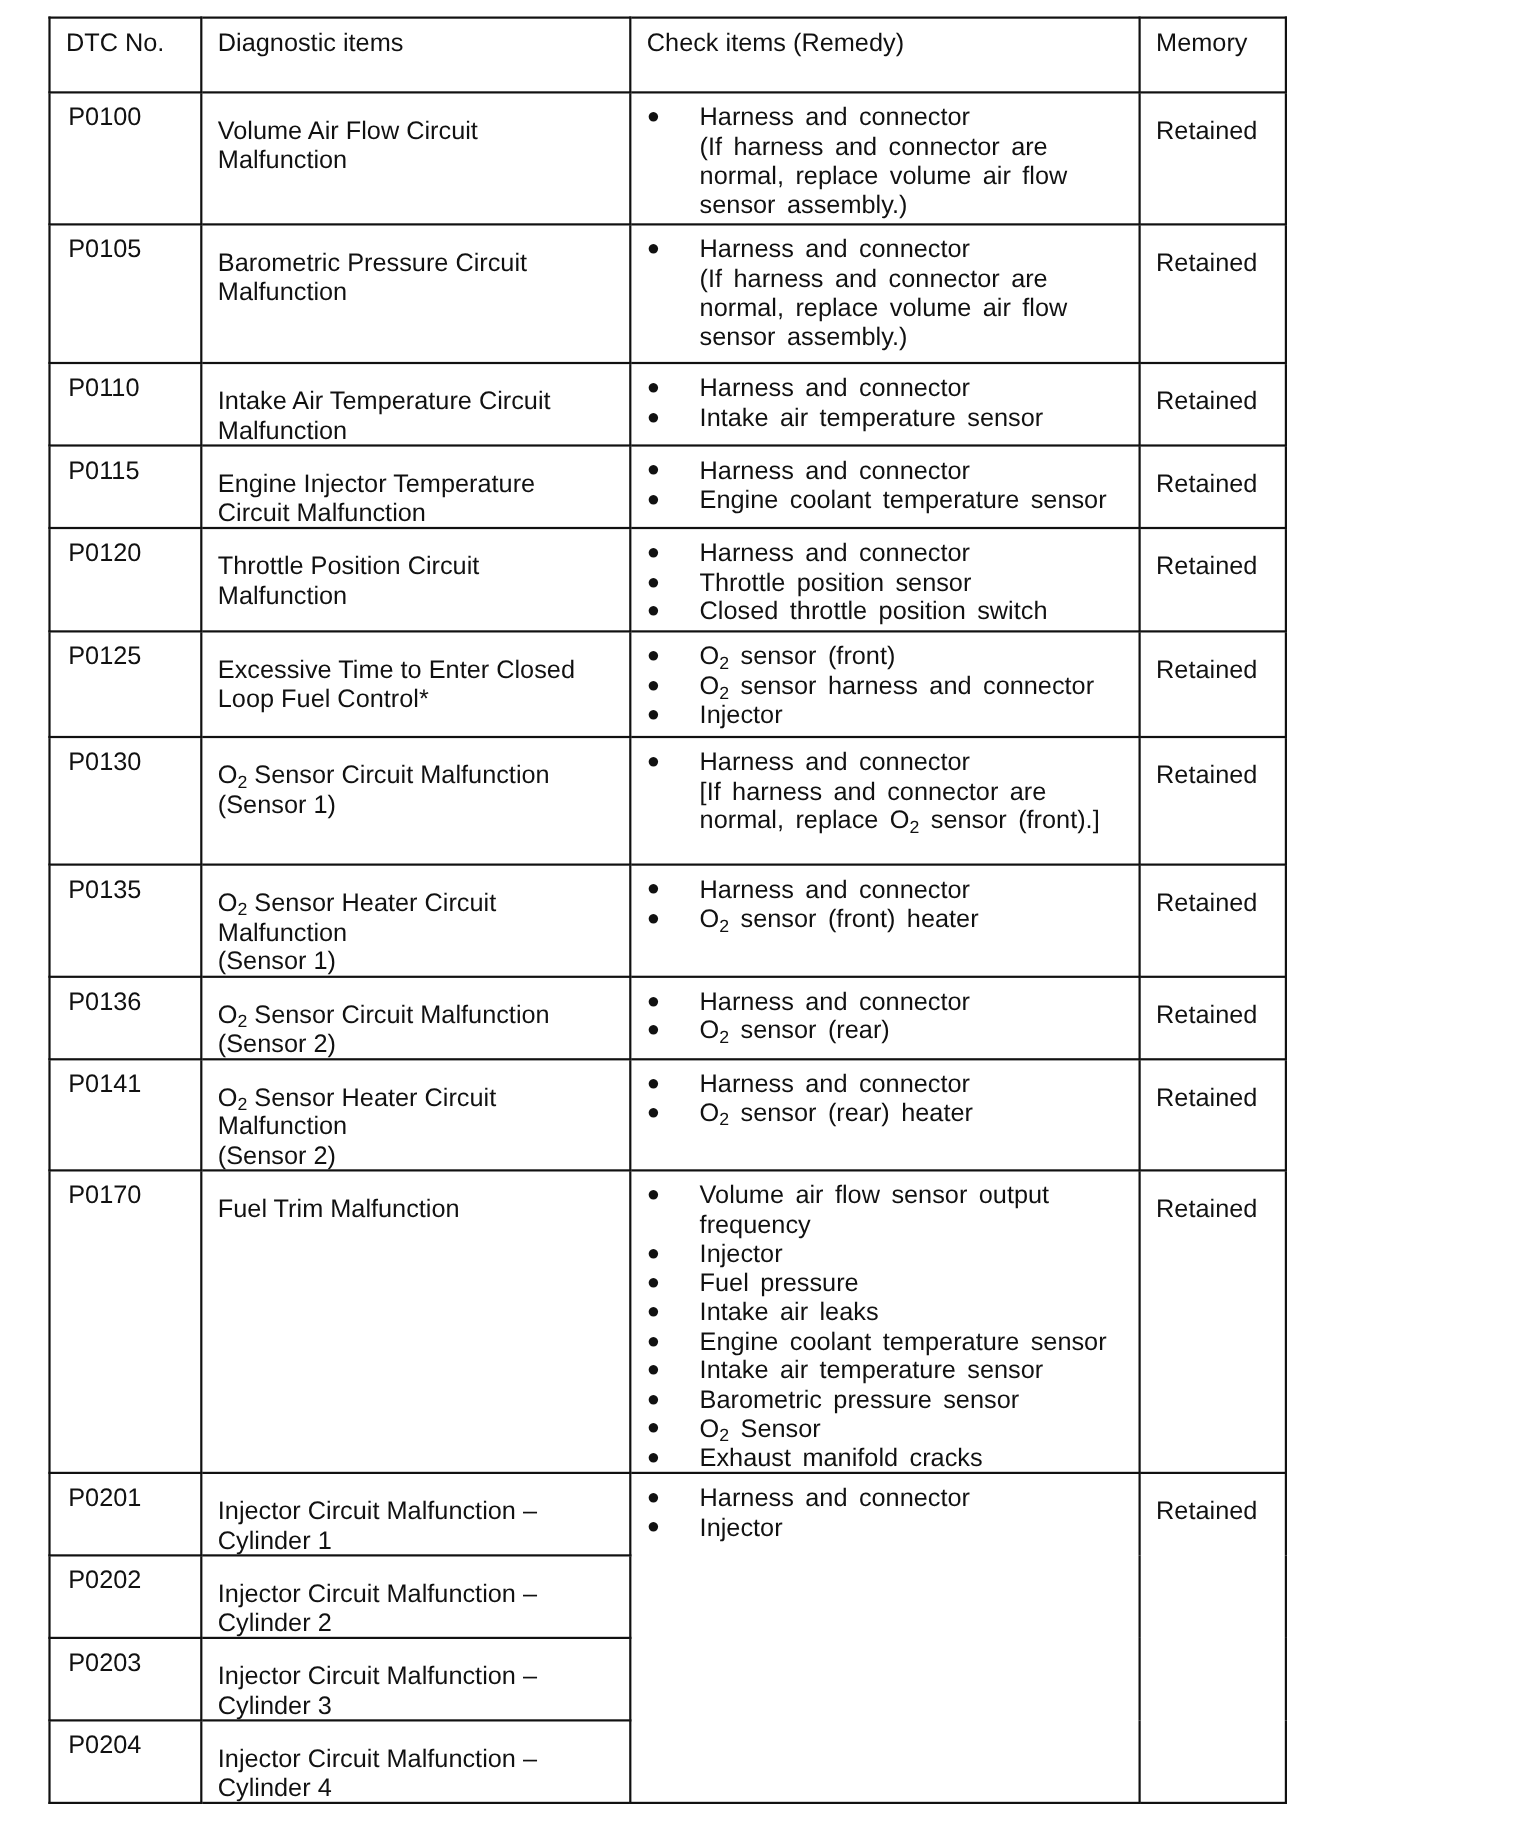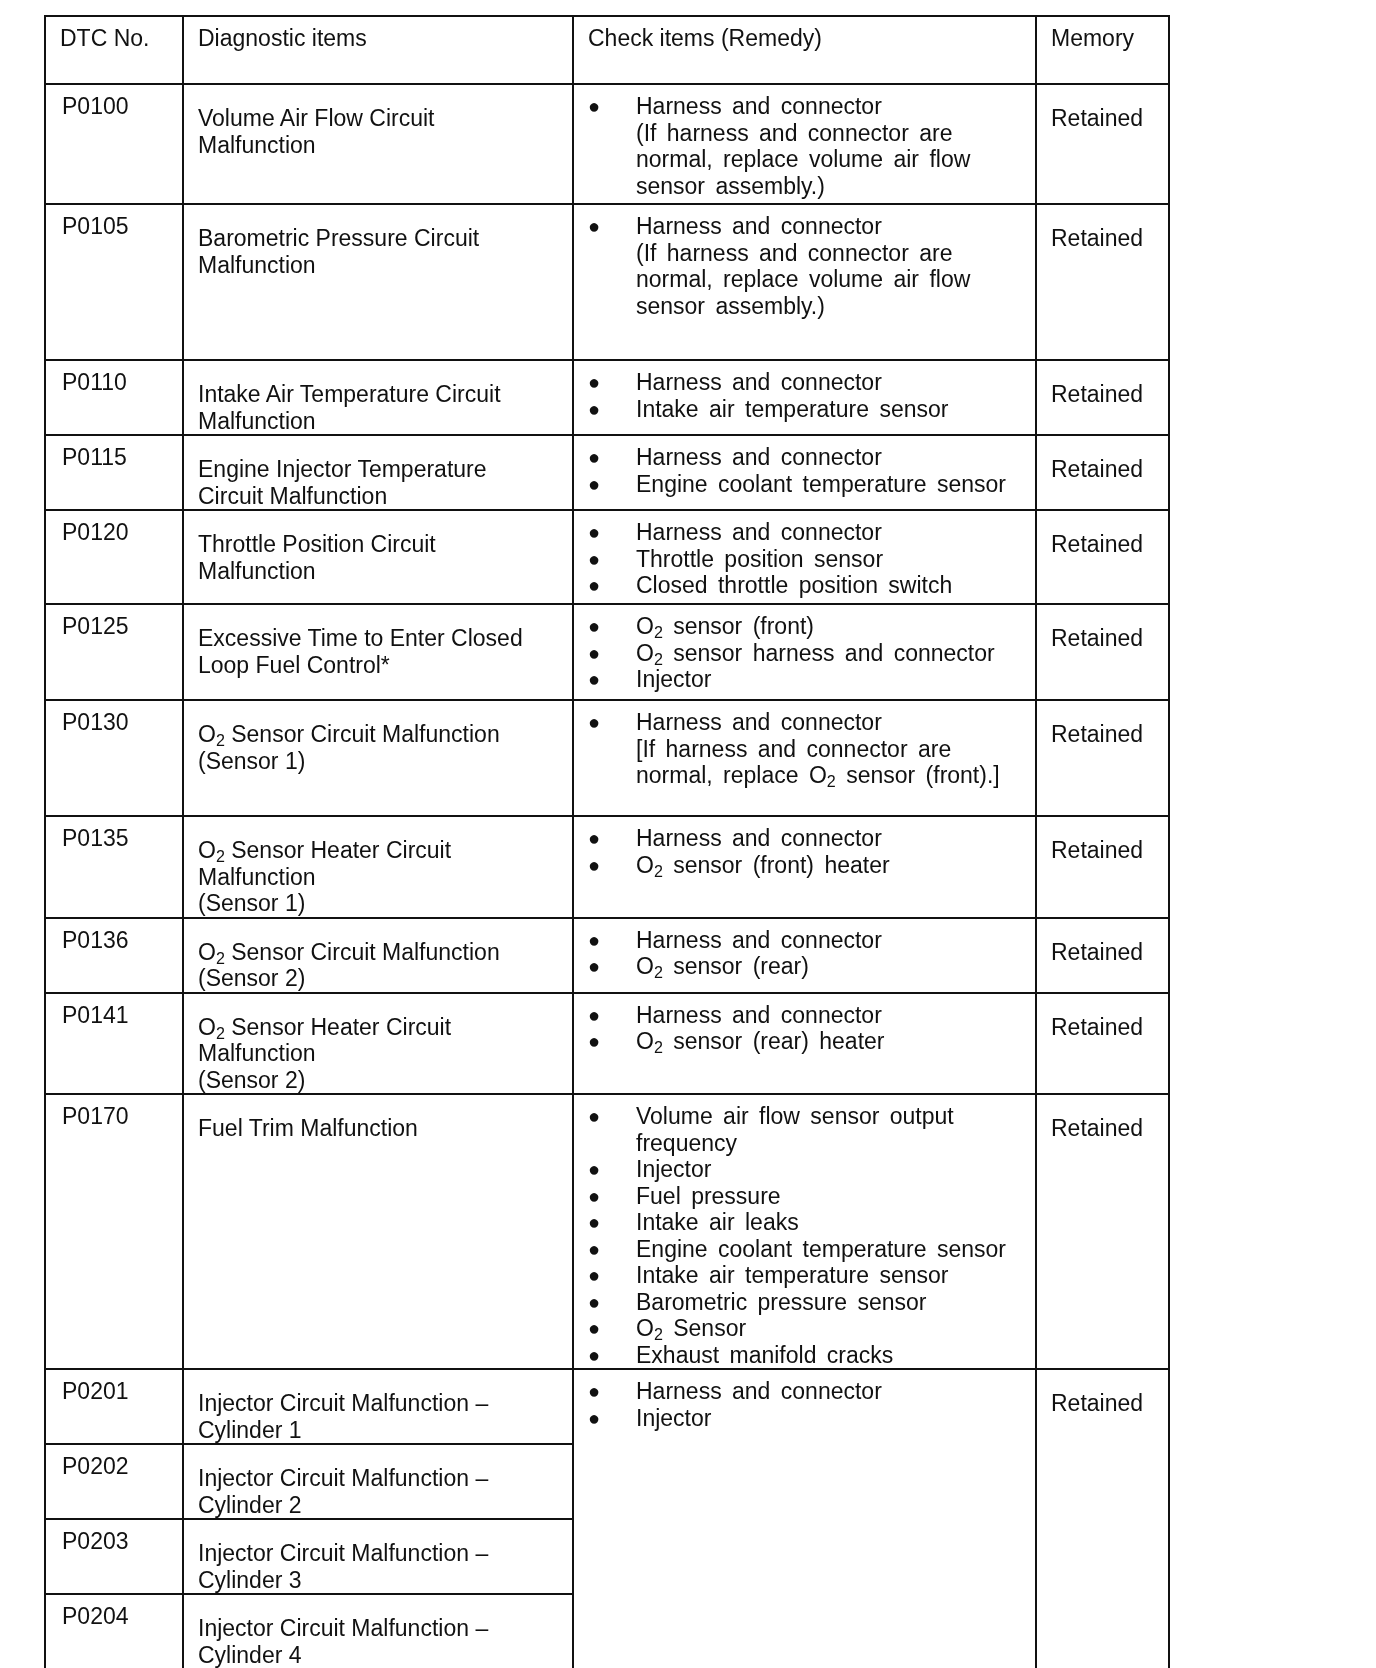--- a/index.html
+++ b/index.html
@@ -46,21 +46,21 @@
           <div>Volume Air Flow Circuit</div>
           <div>Malfunction</div>
         </td>
         <td class="check">
           <ul class="items">
             <li><span class="bullet">●</span><span>Harness and connector</span><span class="note">(If harness and connector are</span><span class="note">normal, replace volume air flow</span><span class="note">sensor assembly.)</span></li>
           </ul>
         </td>
         <td class="mem">Retained</td>
       </tr>
-      <tr style="height: 156px; border-radius: 32px;">
+      <tr style="height: 126px; border-radius: 32px;">
         <td class="code">P0105</td>
         <td class="diag">
           <div>Barometric Pressure Circuit</div>
           <div>Malfunction</div>
         </td>
         <td class="check">
           <ul class="items">
             <li><span class="bullet">●</span><span>Harness and connector</span><span class="note">(If harness and connector are</span><span class="note">normal, replace volume air flow</span><span class="note">sensor assembly.)</span></li>
           </ul>
         </td>

